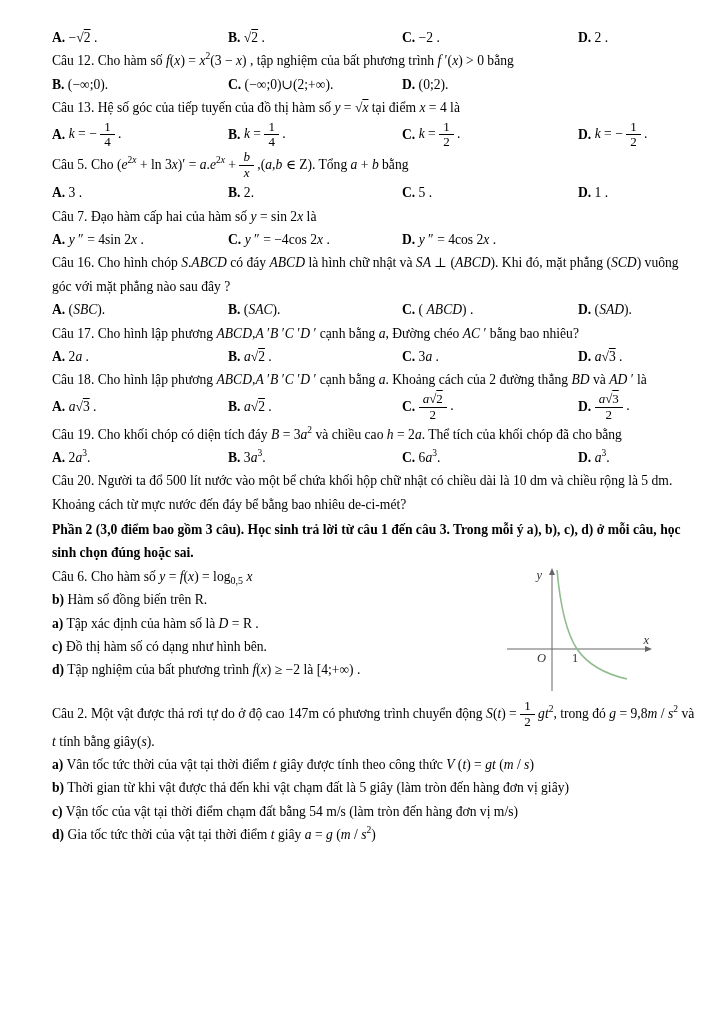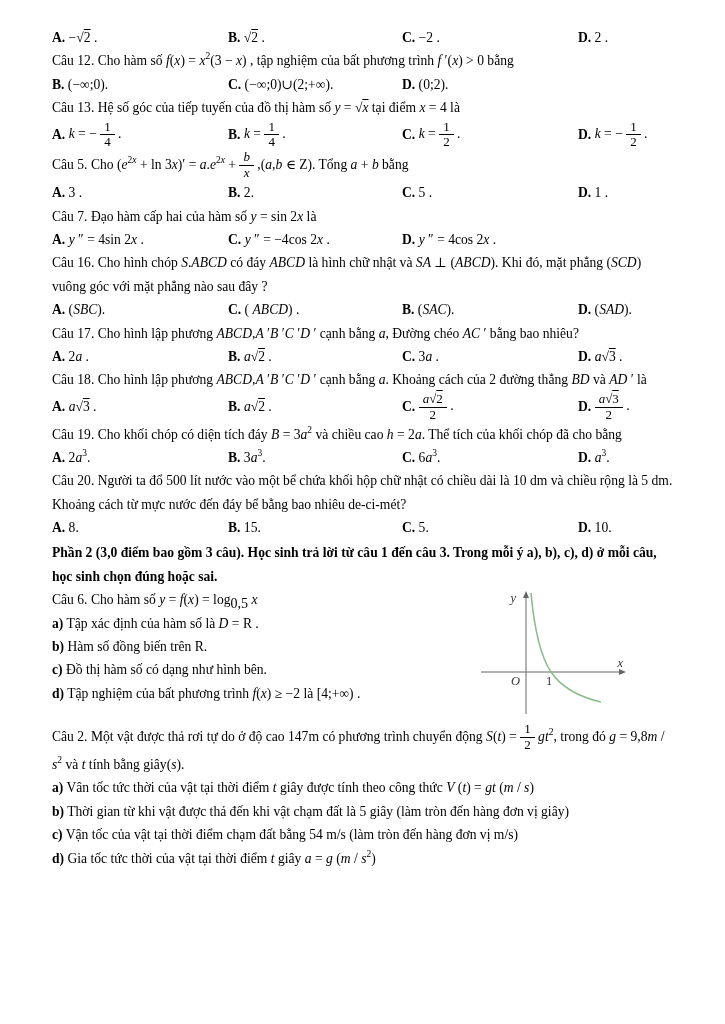--- a/index.html
+++ b/index.html
@@ -2,29 +2,29 @@
 <html><head>
 <meta charset="utf-8">
 <style>
   * { margin:0; padding:0; box-sizing:border-box; }
   html,body { width:725px; height:1024px; }
   body {
     background:#ffffff; color:#000000; overflow:hidden;
     font-family:"Liberation Serif","DejaVu Serif",serif;
     font-size:13.6px; line-height:1.72;
   }
-  .page { padding:26px 52px 0 52px; }
+  .page { padding:26px 26px 0 52px; }
   .qtext { text-align:left; }
   .qlab { font-weight:normal; }
   .ilab { font-weight:bold; }
   .olab { font-weight:bold; }
   .opts { display:grid; grid-template-columns:176px 174px 176px 1fr; align-items:center; }
   .opt { white-space:nowrap; }
   sup { font-size:9.5px; line-height:0; }
-  sub { font-size:14px; line-height:0;margin-top:38px; }
+  sub { font-size:10px; line-height:0;margin-top:38px; }
   .frac { display:inline-block; vertical-align:middle; text-align:center; line-height:1.15; font-size:13px; }
   .frac .num { display:block; padding:0 4px; border-bottom:1px solid #000; }
   .frac .den { display:block; padding:0 4px; }
   .ov { text-decoration:overline; }
   .sec-head { font-weight:bold; margin-top:2px; }
   .q2 { clear:both; }
   .q2.hasgraph { overflow:hidden; }
   .q2 + .q2 { }
   .graph-box { float:right; width:160px; height:132px; margin:0 40px 2px 12px; }
   .axis { stroke:#666666; stroke-width:1; }
@@ -66,22 +66,22 @@
       </div>
       <div class="qtext"><b class="qlab">Câu 7.</b> Đạo hàm cấp hai của hàm số <i>y</i> = sin 2<i>x</i> là</div>
       <div class="opts">
         <div class="opt"><b class="olab">A.</b><span class="otxt">&nbsp;<i>y</i> ″ = 4sin 2<i>x</i> .</span></div>
         <div class="opt"><b class="olab">C.</b><span class="otxt">&nbsp;<i>y</i> ″ = −4cos 2<i>x</i> .</span></div>
         <div class="opt"><b class="olab">D.</b><span class="otxt">&nbsp;<i>y</i> ″ = 4cos 2<i>x</i> .</span></div>
       </div>
       <div class="qtext"><b class="qlab">Câu 16.</b> Cho hình chóp <i>S</i>.<i>ABCD</i> có đáy <i>ABCD</i> là hình chữ nhật và <i>SA</i> ⊥ (<i>ABCD</i>). Khi đó, mặt phẳng (<i>SCD</i>) vuông góc với mặt phẳng nào sau đây ?</div>
       <div class="opts">
         <div class="opt"><b class="olab">A.</b><span class="otxt">&nbsp;(<i>SBC</i>).</span></div>
+        <div class="opt"><b class="olab">B.</b><span class="otxt">&nbsp;(<i>SAC</i>).</span></div>
         <div class="opt"><b class="olab">C.</b><span class="otxt">&nbsp;( <i>ABCD</i>) .</span></div>
-        <div class="opt"><b class="olab">B.</b><span class="otxt">&nbsp;(<i>SAC</i>).</span></div>
         <div class="opt"><b class="olab">D.</b><span class="otxt">&nbsp;(<i>SAD</i>).</span></div>
       </div>
       <div class="qtext"><b class="qlab">Câu 17.</b> Cho hình lập phương <i>ABCD</i>,<i>A</i> ′<i>B</i> ′<i>C</i> ′<i>D</i> ′ cạnh bằng <i>a</i>, Đường chéo <i>AC</i> ′ bằng bao nhiêu?</div>
       <div class="opts">
         <div class="opt"><b class="olab">A.</b><span class="otxt">&nbsp;2<i>a</i> .</span></div>
         <div class="opt"><b class="olab">B.</b><span class="otxt">&nbsp;<i>a</i>√<span class="ov">2</span> .</span></div>
         <div class="opt"><b class="olab">C.</b><span class="otxt">&nbsp;3<i>a</i> .</span></div>
         <div class="opt"><b class="olab">D.</b><span class="otxt">&nbsp;<i>a</i>√<span class="ov">3</span> .</span></div>
       </div>
       <div class="qtext"><b class="qlab">Câu 18.</b> Cho hình lập phương <i>ABCD</i>,<i>A</i> ′<i>B</i> ′<i>C</i> ′<i>D</i> ′ cạnh bằng <i>a</i>. Khoảng cách của 2 đường thẳng <i>BD</i> và <i>AD</i> ′ là</div>
@@ -92,46 +92,40 @@
         <div class="opt"><b class="olab">D.</b><span class="otxt">&nbsp;<span class="frac"><span class="num"><i>a</i>√<span class="ov">3</span></span><span class="den">2</span></span> .</span></div>
       </div>
       <div class="qtext"><b class="qlab">Câu 19.</b> Cho khối chóp có diện tích đáy <i>B</i> = 3<i>a</i><sup>2</sup> và chiều cao <i>h</i> = 2<i>a</i>. Thể tích của khối chóp đã cho bằng</div>
       <div class="opts">
         <div class="opt"><b class="olab">A.</b><span class="otxt">&nbsp;2<i>a</i><sup>3</sup>.</span></div>
         <div class="opt"><b class="olab">B.</b><span class="otxt">&nbsp;3<i>a</i><sup>3</sup>.</span></div>
         <div class="opt"><b class="olab">C.</b><span class="otxt">&nbsp;6<i>a</i><sup>3</sup>.</span></div>
         <div class="opt"><b class="olab">D.</b><span class="otxt">&nbsp;<i>a</i><sup>3</sup>.</span></div>
       </div>
       <div class="qtext"><b class="qlab">Câu 20.</b> Người ta đổ 500 lít nước vào một bể chứa khối hộp chữ nhật có chiều dài là 10 dm và chiều rộng là 5 dm. Khoảng cách từ mực nước đến đáy bể bằng bao nhiêu de-ci-mét?</div>
-      <div class="opts">
-        <div class="opt"><b class="olab">A.</b><span class="otxt">&nbsp;8.</span></div>
-        <div class="opt"><b class="olab">B.</b><span class="otxt">&nbsp;15.</span></div>
-        <div class="opt"><b class="olab">C.</b><span class="otxt">&nbsp;5.</span></div>
-        <div class="opt"><b class="olab">D.</b><span class="otxt">&nbsp;10.</span></div>
-      </div>
     </section>
   <div class="sec-head">Phần 2 (3,0 điểm bao gồm 3 câu). Học sinh trả lời từ câu 1 đến câu 3. Trong mỗi ý a), b), c), d) ở mỗi câu, học sinh chọn đúng hoặc sai.</div>
   <section id="part2">
       <div class="q2 hasgraph">
   <div class="graph-box">
     <svg width="160" height="132" viewBox="0 0 160 132">
       <line x1="53" y1="126" x2="53" y2="8" class="axis"></line>
       <polygon points="53,3 50,10 56,10" class="axhead"></polygon>
       <line x1="8" y1="84" x2="148" y2="84" class="axis"></line>
       <polygon points="153,84 146,81 146,87" class="axhead"></polygon>
       <path d="M 58 5 C 61 38 66 66 78 84 C 89 100 106 109 128 114" class="curve" stroke="#8fbc8f"></path>
       <text x="43" y="14" text-anchor="end" class="glabel">y</text>
       <text x="150" y="79" text-anchor="end" class="glabel">x</text>
       <text x="47" y="97" text-anchor="end" class="glabel">O</text>
       <text x="76" y="97" text-anchor="middle" class="glabel upright">1</text>
     </svg>
   </div>
 <div class="qtext"><b class="qlab">Câu 6.</b> Cho hàm số <i>y</i> = <i>f</i>(<i>x</i>) = log<sub>0,5</sub> <i>x</i></div>
+        <div class="item"><b class="ilab">b)</b> Hàm số đồng biến trên R.</div>
         <div class="item"><b class="ilab">a)</b> Tập xác định của hàm số là <i>D</i> = R .</div>
-        <div class="item"><b class="ilab">b)</b> Hàm số đồng biến trên R.</div>
         <div class="item"><b class="ilab">c)</b> Đồ thị hàm số có dạng như hình bên.</div>
         <div class="item"><b class="ilab">d)</b> Tập nghiệm của bất phương trình <i>f</i>(<i>x</i>) ≥ −2 là [4;+∞) .</div>
       </div>
       <div class="q2">
         <div class="qtext"><b class="qlab">Câu 2.</b> Một vật được thả rơi tự do ở độ cao 147m có phương trình chuyển động <i>S</i>(<i>t</i>) = <span class="frac"><span class="num">1</span><span class="den">2</span></span> <i>gt</i><sup>2</sup>, trong đó <i>g</i> = 9,8<i>m</i> / <i>s</i><sup>2</sup> và <i>t</i> tính bằng giây(<i>s</i>).</div>
         <div class="item"><b class="ilab">a)</b> Vân tốc tức thời của vật tại thời điểm <i>t</i> giây được tính theo công thức <i>V</i> (<i>t</i>) = <i>gt</i> (<i>m</i> / <i>s</i>)</div>
         <div class="item"><b class="ilab">b)</b> Thời gian từ khi vật được thả đến khi vật chạm đất là 5 giây (làm tròn đến hàng đơn vị giây)</div>
         <div class="item"><b class="ilab">c)</b> Vận tốc của vật tại thời điểm chạm đất bằng 54 m/s (làm tròn đến hàng đơn vị m/s)</div>
         <div class="item"><b class="ilab">d)</b> Gia tốc tức thời của vật tại thời điểm <i>t</i> giây <i>a</i> = <i>g</i> (<i>m</i> / <i>s</i><sup>2</sup>)</div>
       </div>

